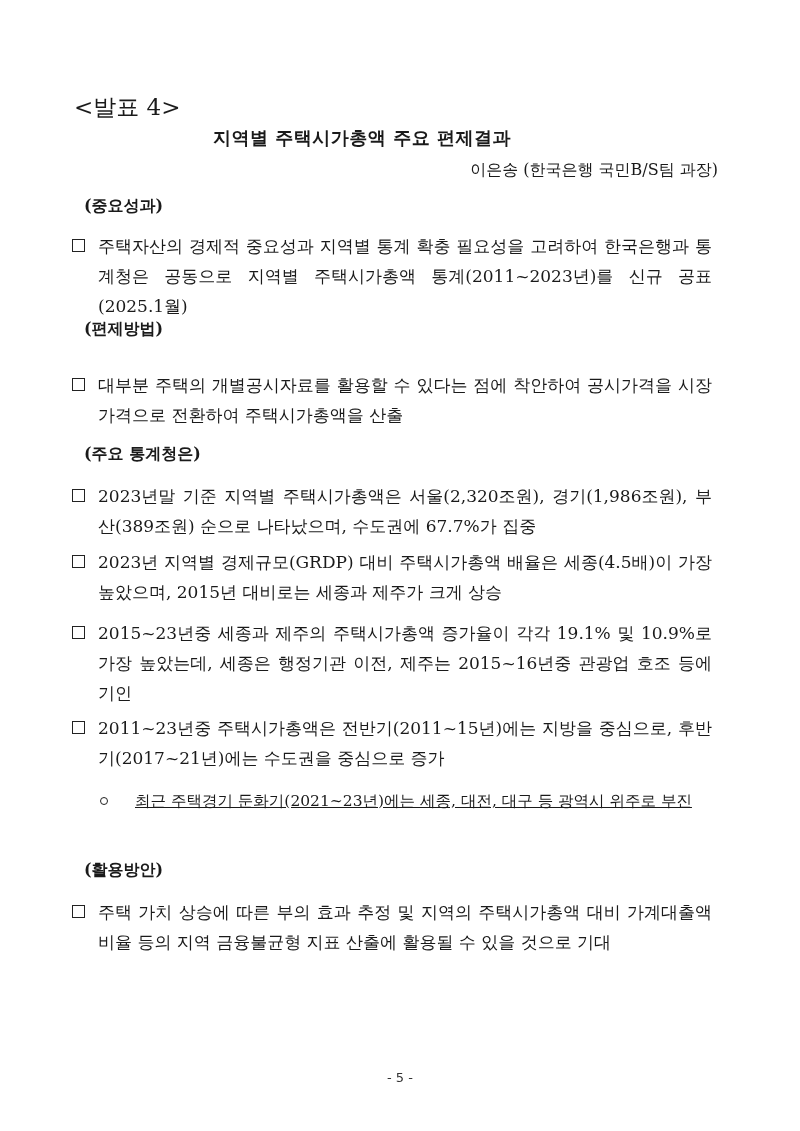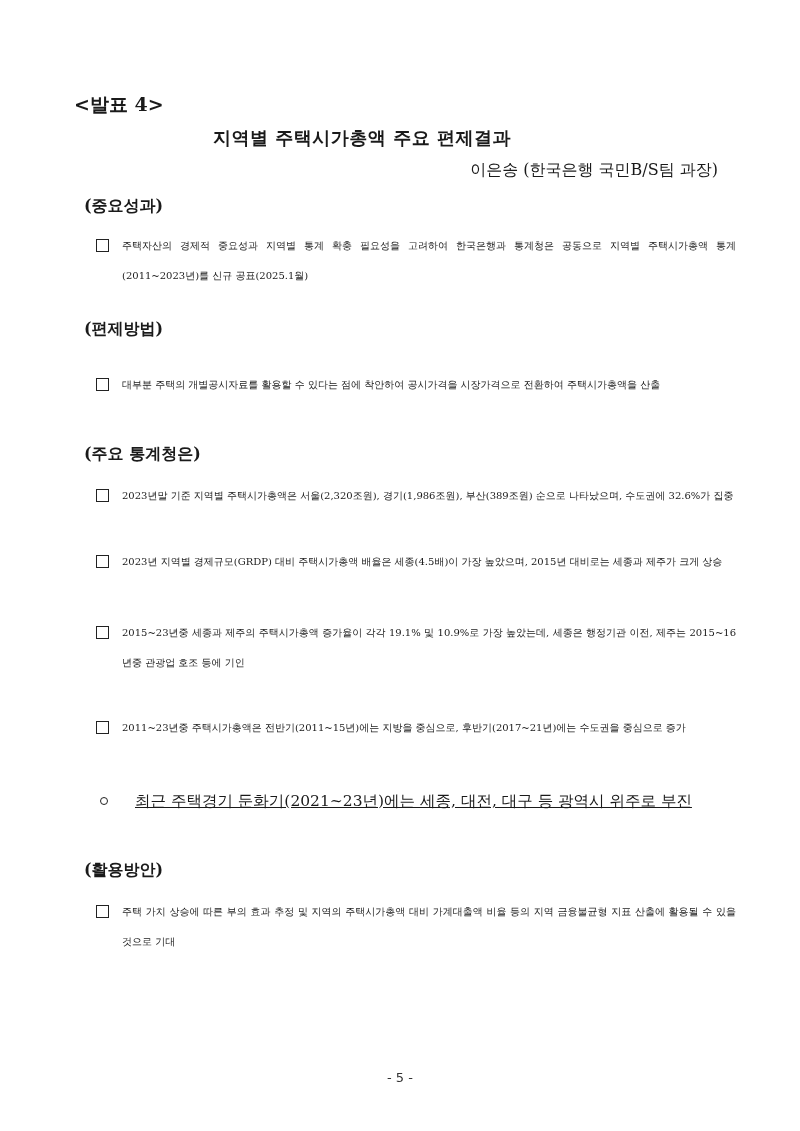--- a/index.html
+++ b/index.html
@@ -17,44 +17,44 @@
     }
     .page {
       position: absolute;
       left: 0; top: 0;
       width: 800px;
       height: 1131px;
     }
     .abs { position: absolute; white-space: nowrap; }
     .label-tag {
       left: 74px; top: 92px;
-      font-size: 19px;
-      font-weight: bold;
+      font-size: 23px;
+      font-weight: normal;
     }
     .title {
       left: 0; width: 724px; top: 126px;
       text-align: center;
       font-size: 18px;
       font-weight: bold;
       letter-spacing: 0.5px;
     }
     .author {
       right: 82px; top: 160px;
       font-size: 16px;
     }
     .section-head {
       left: 84px;
       font-size: 16px;
       font-weight: bold;
     }
     .item {
       position: absolute;
-      left: 96px;
+      left: 72px;
       width: 640px;
-      font-size: 10px;
+      font-size: 17px;
       line-height: 30px;
     }
     .item .box {
       position: absolute;
       left: 0; top: 8px;
       width: 13px; height: 13px;
       border: 1.3px solid #222;
       box-sizing: border-box;
     }
     .item .text {
@@ -112,21 +112,21 @@
 
   <div class="abs section-head" style="top:319px;">(편제방법)</div>
   <div class="item" style="top:370px;">
     <span class="box"></span>
     <span class="text">대부분 주택의 개별공시자료를 활용할 수 있다는 점에 착안하여 공시가격을 시장가격으로 전환하여 주택시가총액을 산출</span>
   </div>
 
   <div class="abs section-head" style="top:444px;">(주요 통계청은)</div>
   <div class="item" style="top:481px;">
     <span class="box"></span>
-    <span class="text">2023년말 기준 지역별 주택시가총액은 서울(2,320조원), 경기(1,986조원), 부산(389조원) 순으로 나타났으며, 수도권에 32.6%가 집중</span>
+    <span class="text">2023년말 기준 지역별 주택시가총액은 서울(2,320조원), 경기(1,986조원), 부산(389조원) 순으로 나타났으며, 수도권에 67.7%가 집중</span>
   </div>
   <div class="item" style="top:547px;">
     <span class="box"></span>
     <span class="text">2023년 지역별 경제규모(GRDP) 대비 주택시가총액 배율은 세종(4.5배)이 가장 높았으며, 2015년 대비로는 세종과 제주가 크게 상승</span>
   </div>
   <div class="item" style="top:618px;">
     <span class="box"></span>
     <span class="text">2015~23년중 세종과 제주의 주택시가총액 증가율이 각각 19.1% 및 10.9%로 가장 높았는데, 세종은 행정기관 이전, 제주는 2015~16년중 관광업 호조 등에 기인</span>
   </div>
   <div class="item" style="top:713px;">

